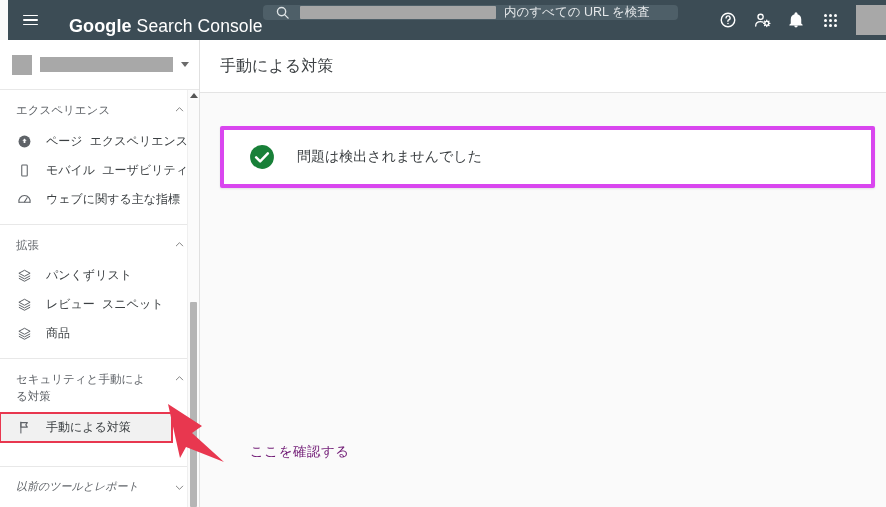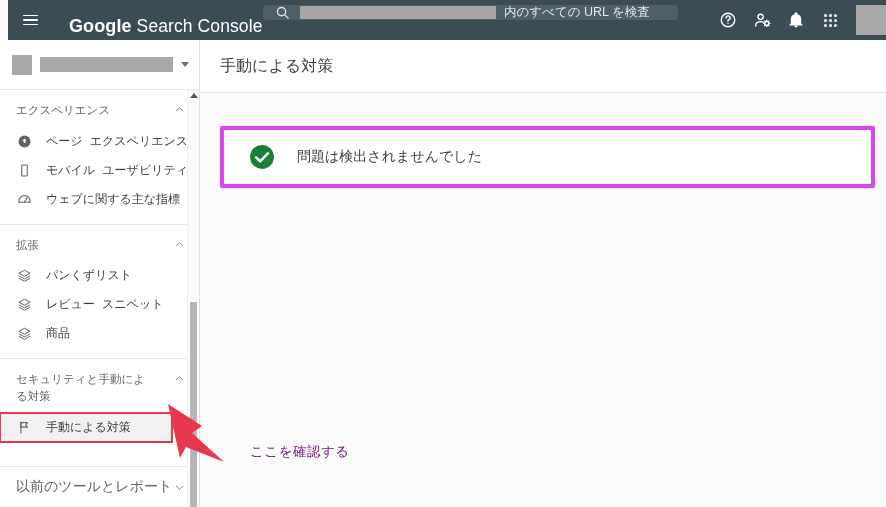--- a/index.html
+++ b/index.html
@@ -253,23 +253,24 @@
     bottom: 0;
     width: 199px;
     box-sizing: border-box;
     border-top: 1px solid #e8e8e8;
     background: #ffffff;
     display: flex;
     align-items: center;
     justify-content: space-between;
     padding: 0 14px 0 16px;
     height: 40px;
-    font-size: 14px;
+    font-size: 11px;
     color: #5f6368;
     cursor: pointer;
+    font-style: italic;
   }
 
   
   .sb-track {
     position: absolute;
     right: 0;
     top: 50px;
     width: 12px;
     height: 417px;
     background: #fbfbfb;

